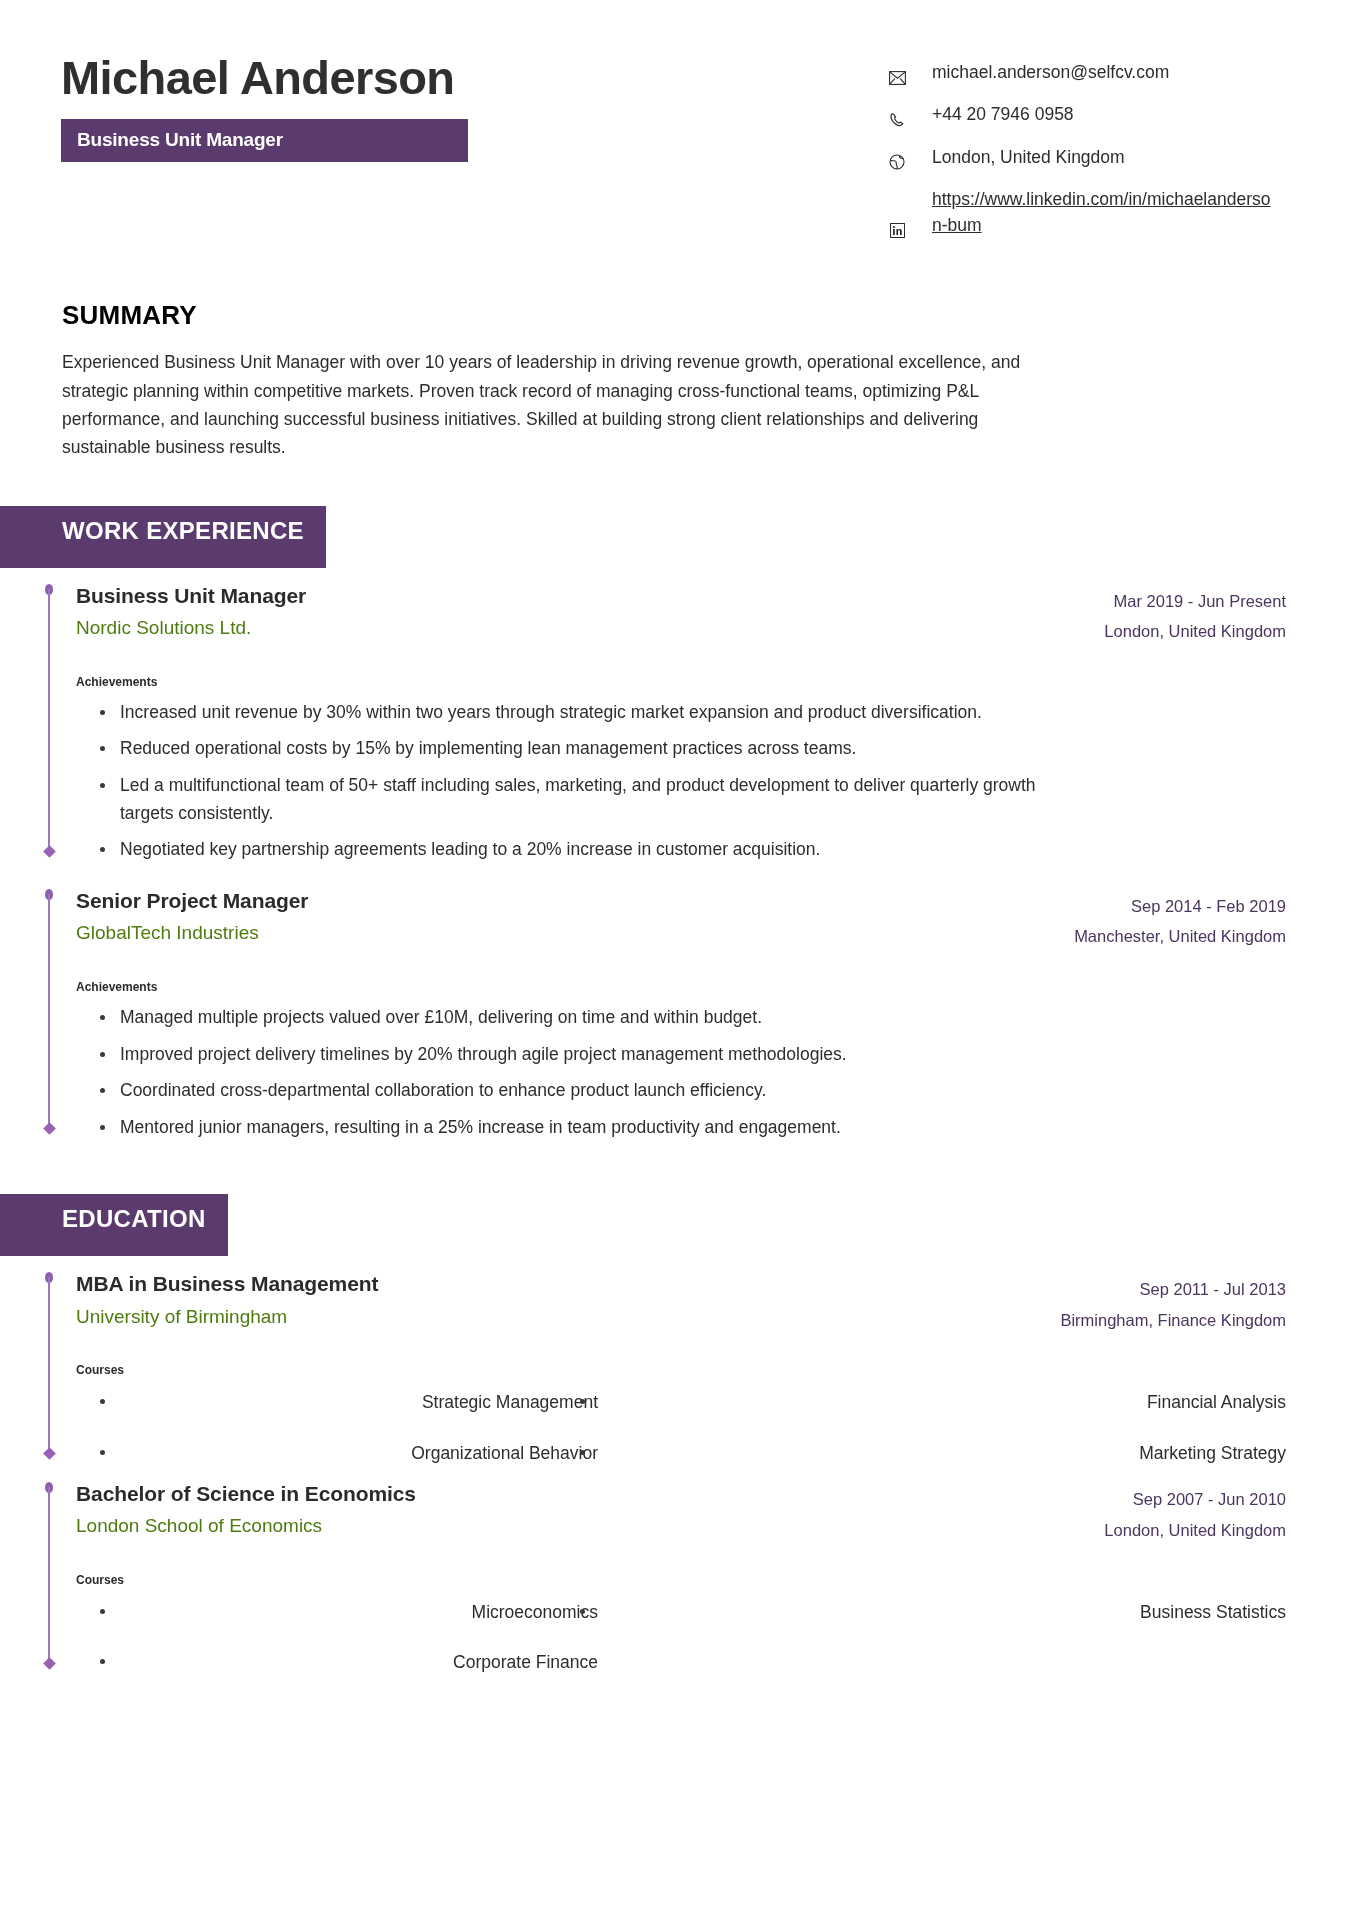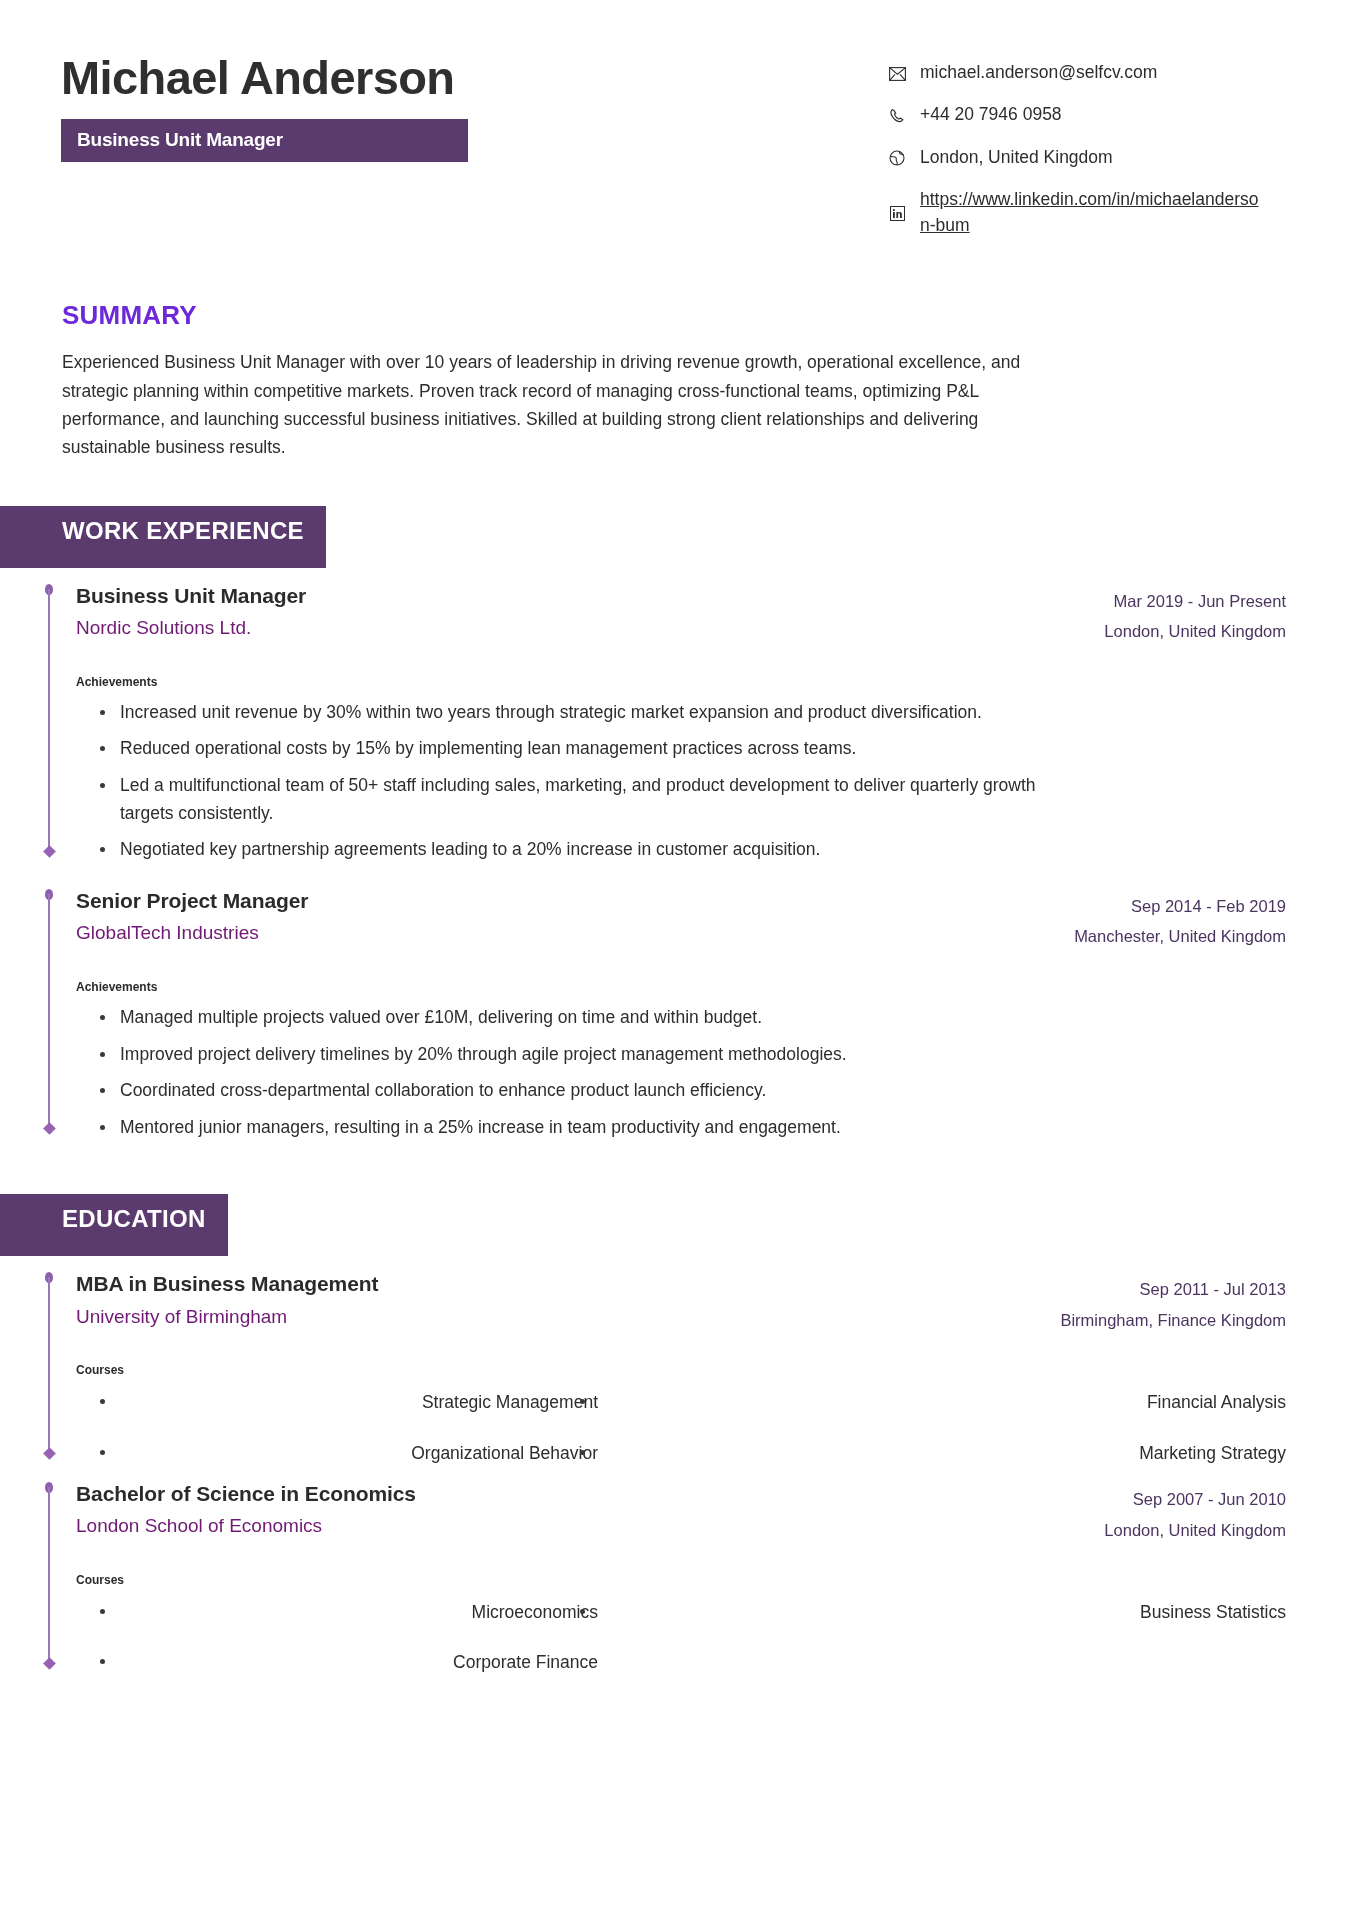--- a/index.html
+++ b/index.html
@@ -44,25 +44,26 @@
     padding: 10px 16px 11px 16px;
     width: 407px;
   }
   .contact {
     width: 400px;
     padding-top: 7px;
     margin-right: 0px;
   }
   .contact-row {
     display: flex;
-    align-items: center;
+    align-items: flex-end;
     margin-bottom: 16px;
     font-size: 17.5px;
     color: #2d2d2d;
     line-height: 1.5;
+    gap: 12px;
   }
   .contact-row .ico {
     width: 22px;
     min-width: 22px;
     margin-right: 12px;
     display: inline-flex;
     align-items: center;
     justify-content: center;
     padding-top: 3px;
   }
@@ -73,21 +74,21 @@
     word-break: break-all;
     max-width: 340px;
   }
 
   
   .summary-wrap { padding: 46px 60px 0 62px; }
   .summary-title {
     font-size: 26px;
     font-weight: bold;
     letter-spacing: 0.2px;
-    color: #6d28d9;
+    color: #000000;
     margin-bottom: 17px;
   }
   .summary-text {
     font-size: 17.5px;
     line-height: 1.62;
     color: #2d2d2d;
     max-width: 990px;
   }
 
   
@@ -151,21 +152,21 @@
   .entry-left { padding-left: 14px; }
   .entry-role {
     font-size: 21px;
     font-weight: bold;
     color: #2b2b2b;
     letter-spacing: -0.1px;
     line-height: 1.3;
   }
   .entry-org {
     font-size: 19px;
-    color: #701a75;
+    color: #4d7c0f;
     margin-top: 7px;
     line-height: 1.3;
   }
   .entry-right {
     text-align: right;
     color: #4b3560;
     font-size: 16.5px;
     line-height: 1.85;
     padding-top: 4px;
     white-space: nowrap;

